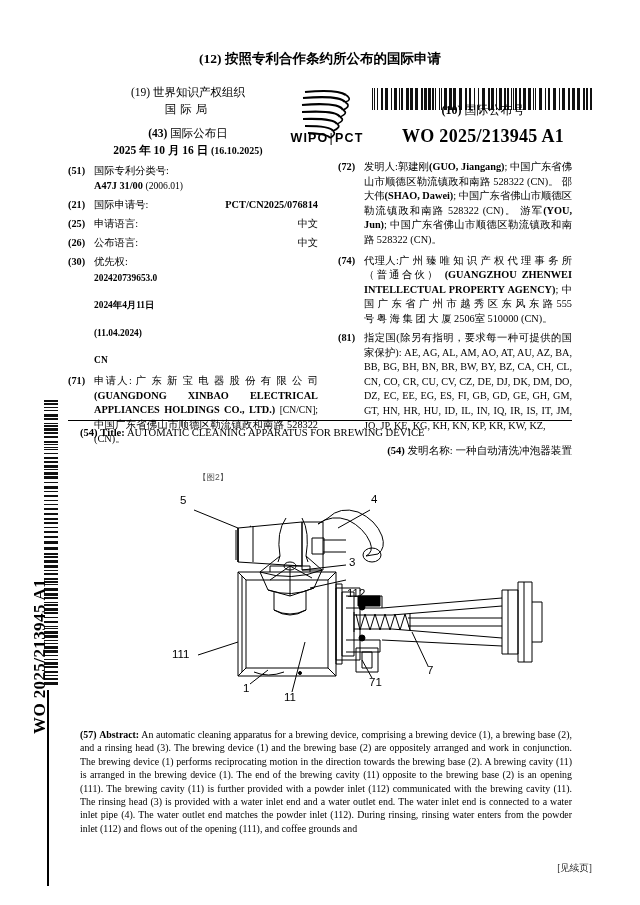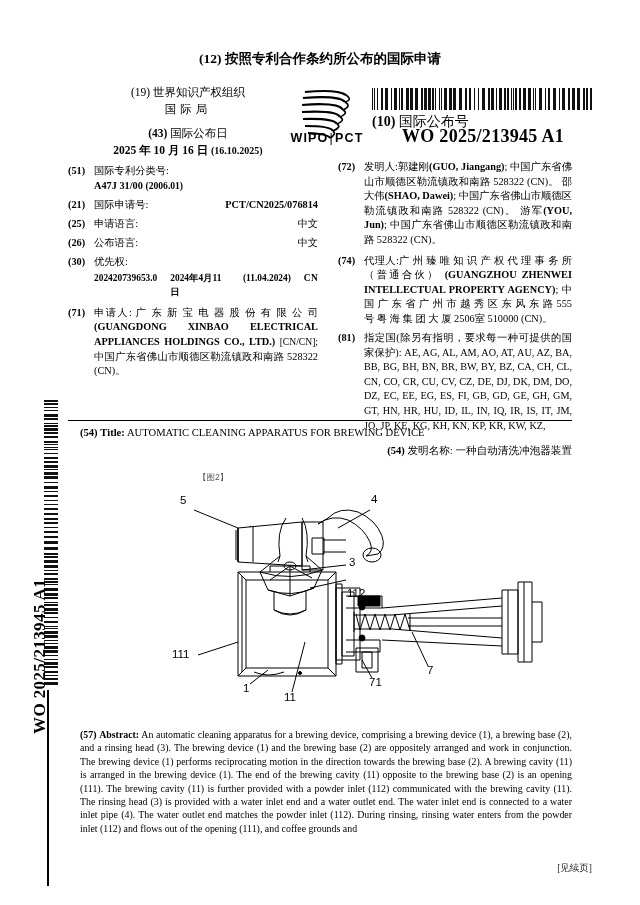--- a/index.html
+++ b/index.html
@@ -107,23 +107,24 @@
   .barcode-top {
     position: absolute;
     left: 372px;
     top: 88px;
     width: 222px;
     height: 22px;
   }
   .pubnum-lbl {
     position: absolute;
     left: 372px;
-    top: 113px;
+    top: 102px;
     width: 222px;
-    font-size: 14px;
+    text-align: center;
+    font-size: 12px;
   }
   .pubnum-val {
     position: absolute;
     left: 372px;
     top: 126px;
     width: 222px;
     text-align: center;
     font-size: 18px;
     font-weight: bold;
     letter-spacing: 0.3px;
@@ -161,29 +162,30 @@
   }
   .fld .body {
     margin-left: 26px;
     text-align: justify;
   }
   .fld .body.nj { text-align: left; }
   .row2 { display: flex; justify-content: space-between; }
   .row2 .lbl { white-space: nowrap; }
   .row2 .val { white-space: nowrap; }
   .ipc { font-weight: bold; }
-  .ipc-ver { font-style: normal; font-weight: bold; font-size: 9.6px; text-align: center; }
+  .ipc-ver { font-style: normal; font-weight: normal; font-size: 9.6px; text-align: center; }
   .sm { font-size: 9.6px; }
   .bold { font-weight: bold; }
   .prio {
     display: flex;
     gap: 13px;
     font-size: 9.4px;
     font-weight: bold;
     margin-top: 1px;
+    flex-direction: column;
   }
   .prio .d2 { font-weight: bold; }
   .prio .cc { font-weight: bold; letter-spacing: 0.3px; }
   .justify-cn { text-align: justify; text-justify: inter-character; }
   .countries {
     font-size: 10.2px;
     line-height: 12px;
     word-spacing: 0px;
   }
 

